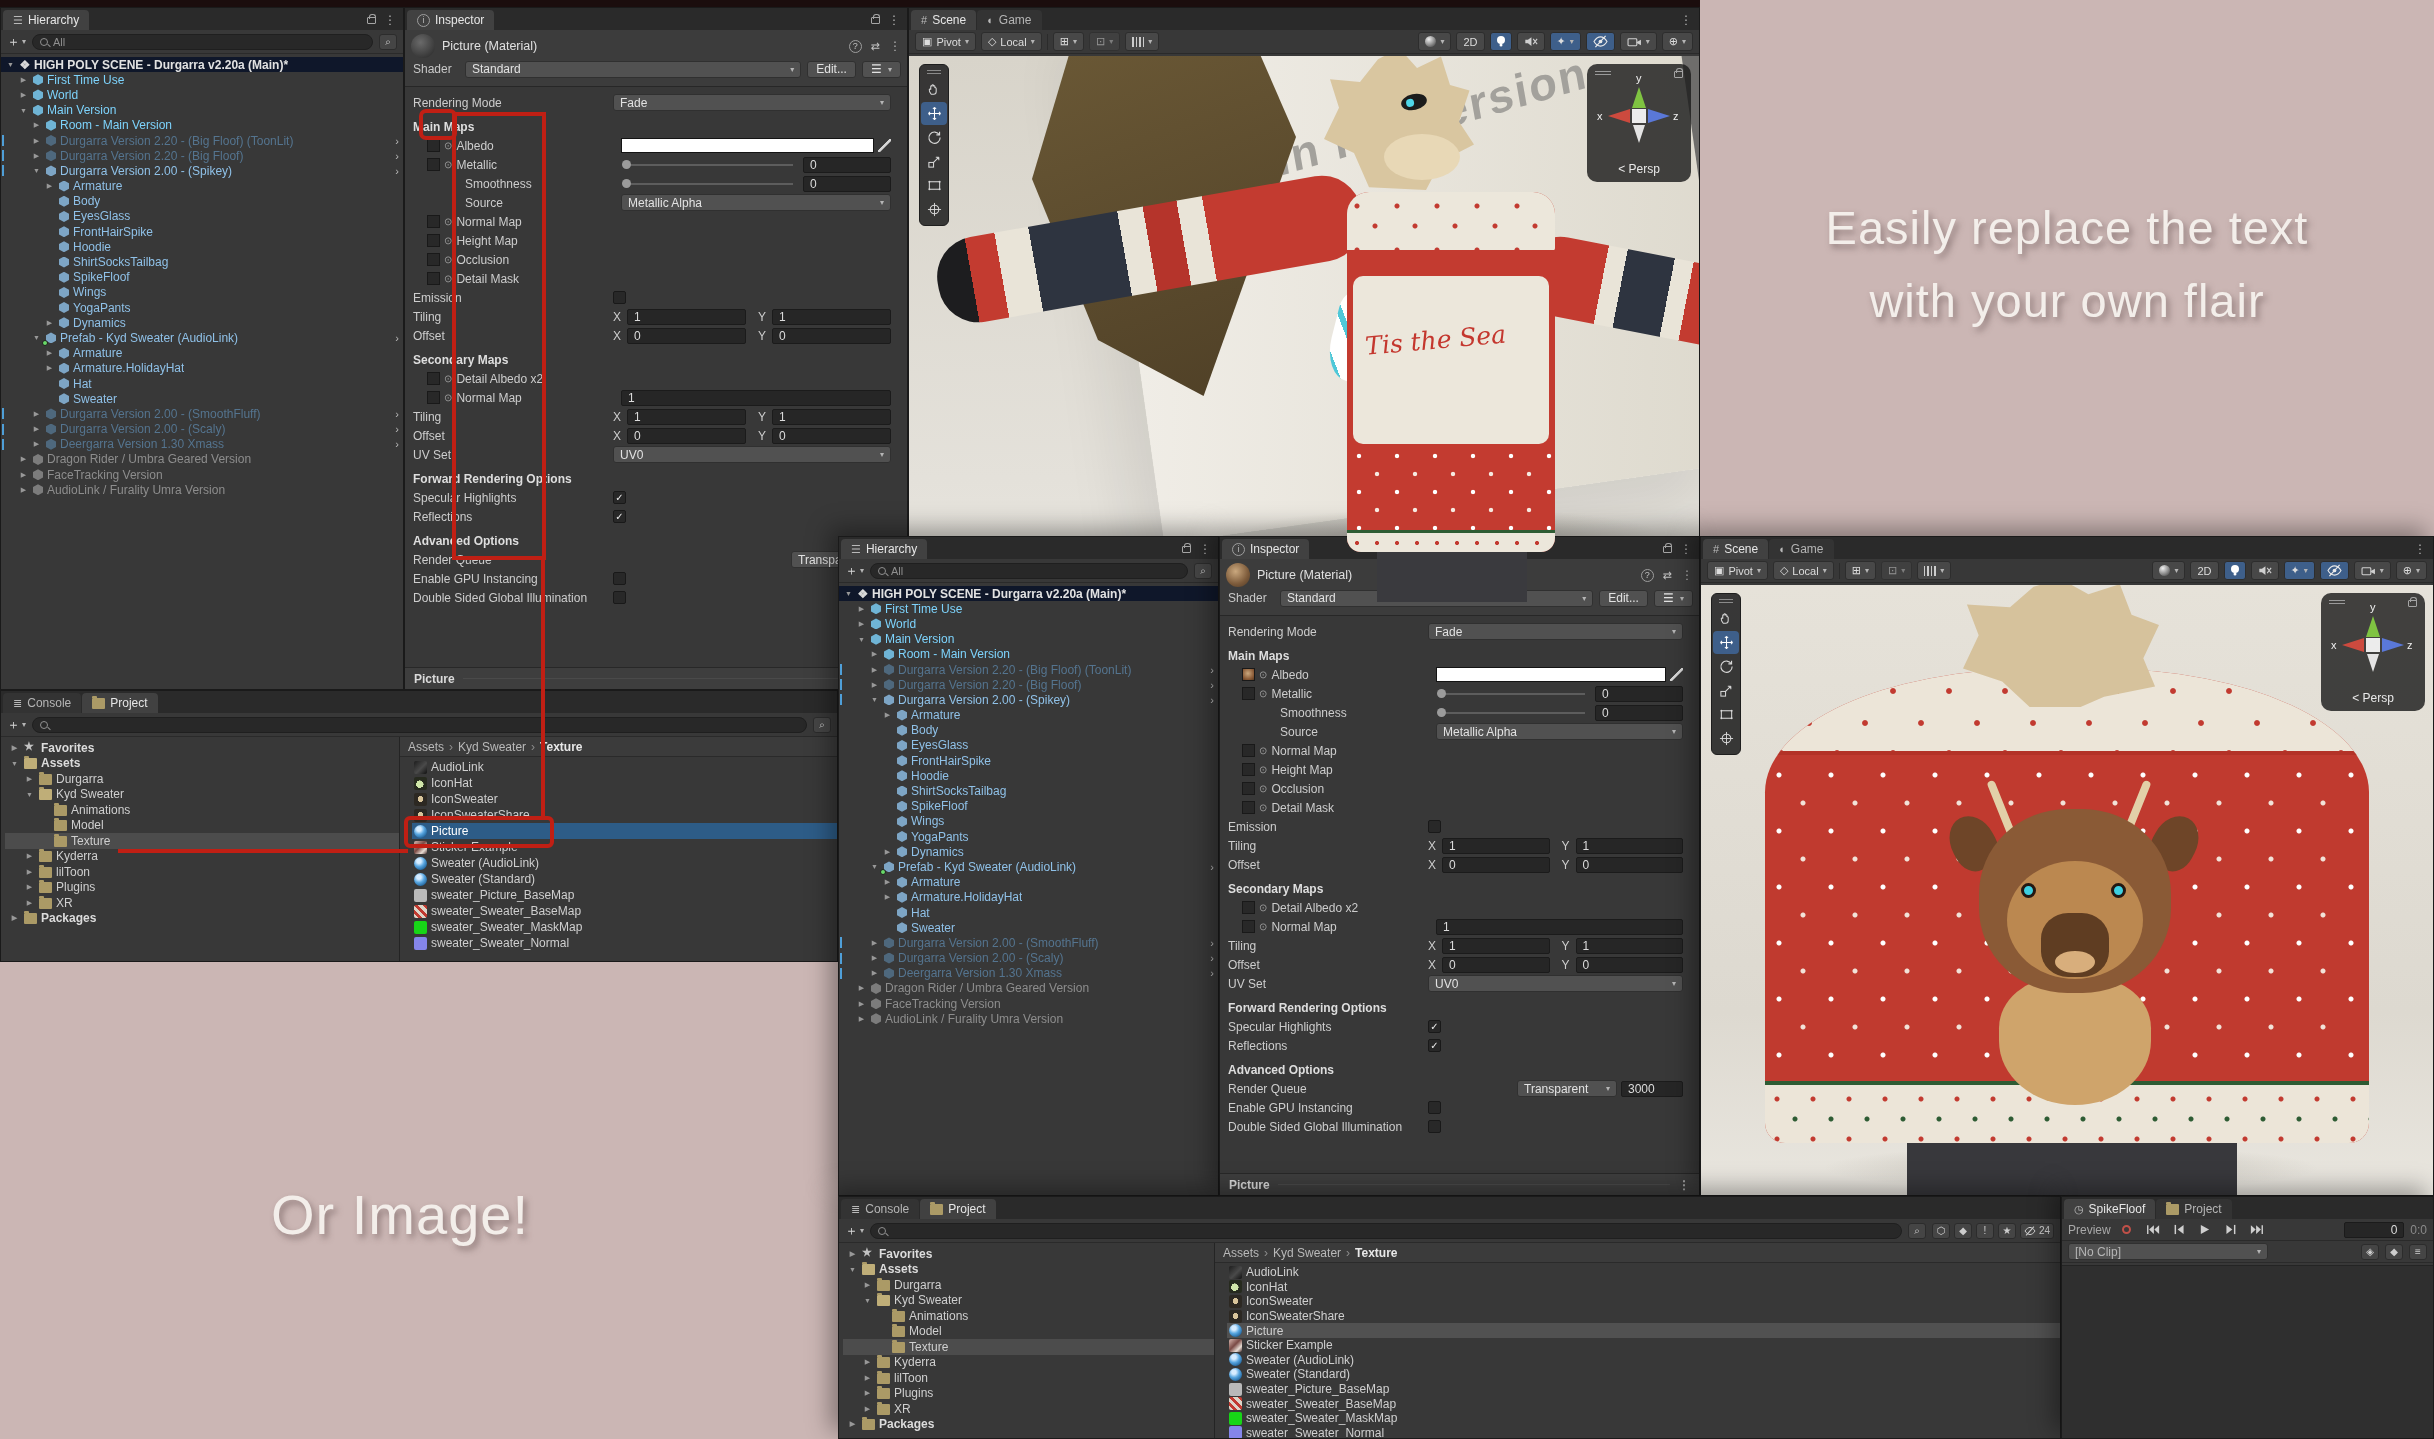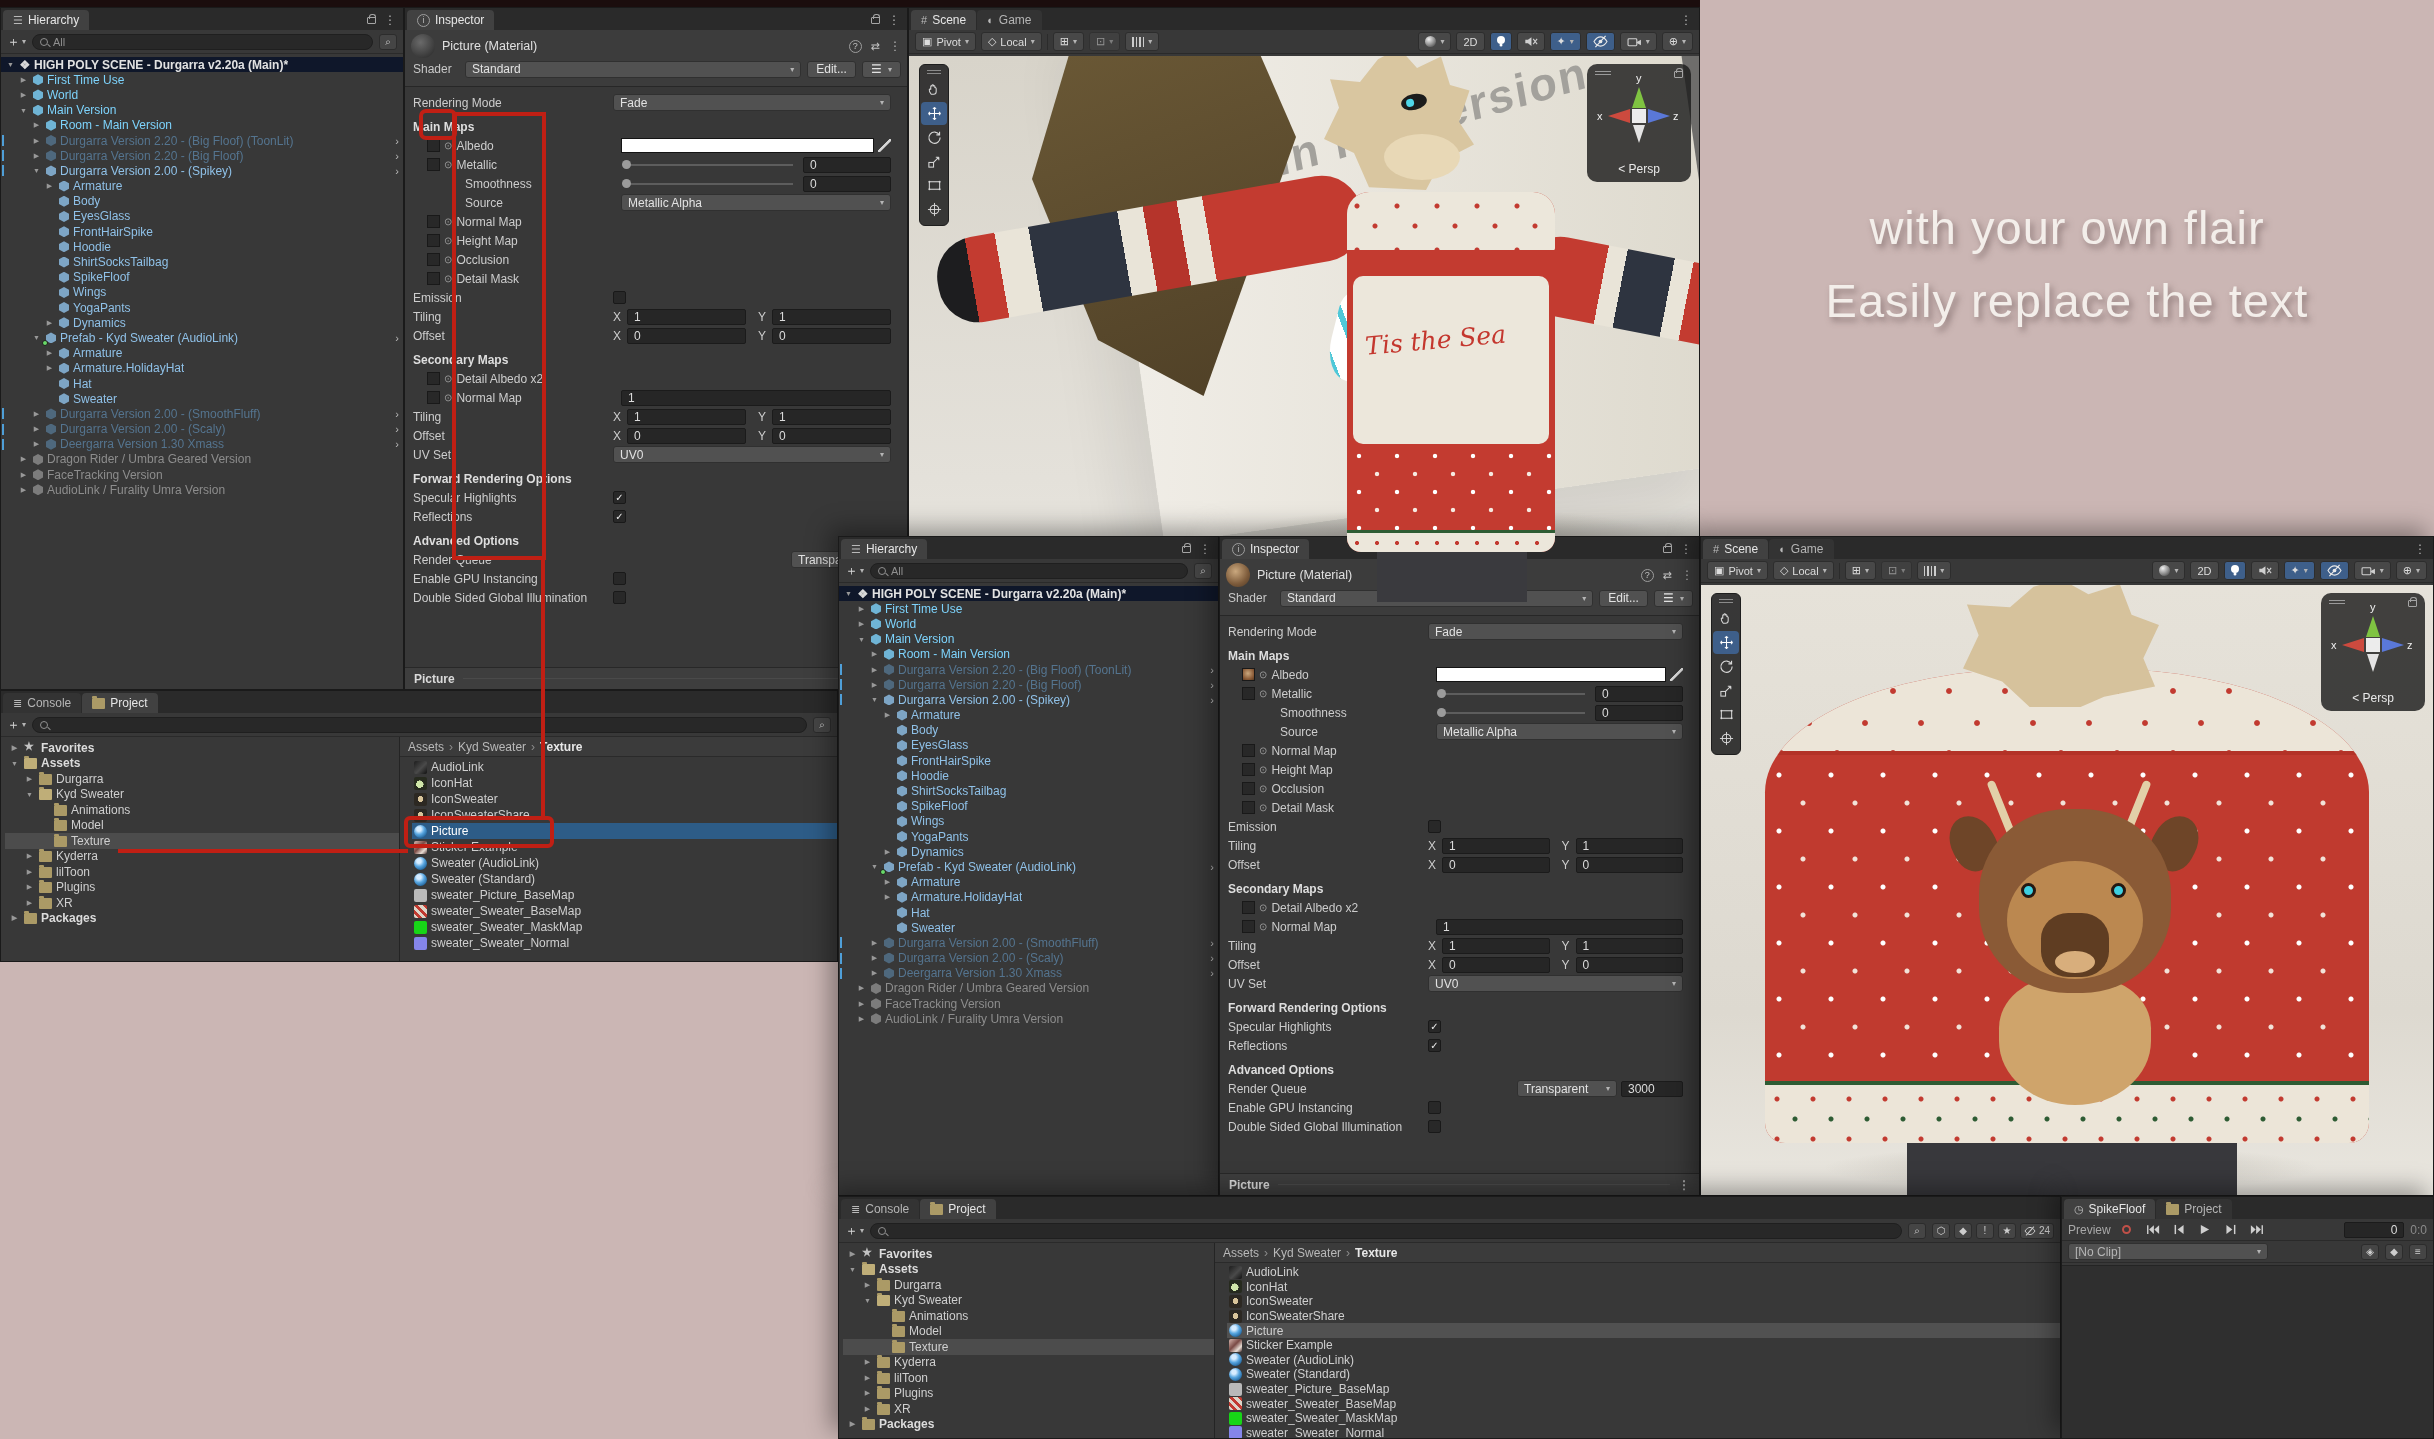--- a/index.html
+++ b/index.html
@@ -234,23 +234,24 @@
   .cap-l { left:140px; top:1182px; width:520px; font-size:56px; }
 
   .win-b { box-shadow:-8px -8px 22px rgba(0,0,0,.35); }
 </style>
 </head>
 <body>
 
 <div class="stage">
 
   <div class="caption cap-r">
+    <div>Easily replace the text</div>
     <div>with your own flair</div>
-    <div>Easily replace the text</div>
-  </div>
+  </div>
+  <div class="caption cap-l">Or Image!</div>
 
   <div class="panel" style="left:0; top:7px; width:404px; height:683px;">
 
   <div class="insp-root">
     <div class="tabbar">
       <div class="tab active">
         <span class="tabico">☰</span>
         <span>Hierarchy</span>
       </div>
       <div class="tabbar-right">

